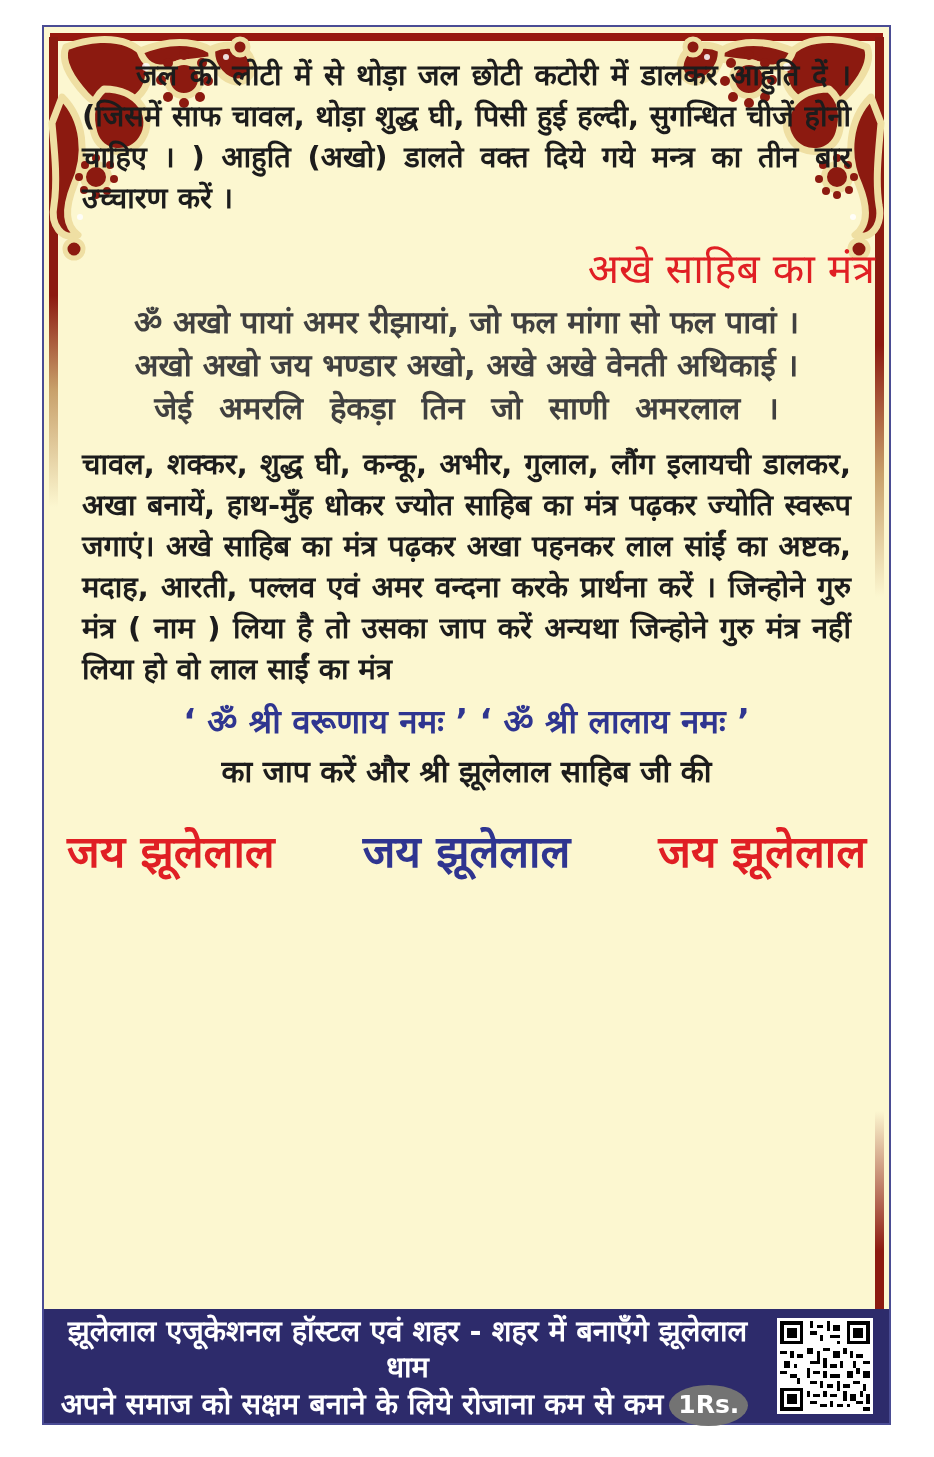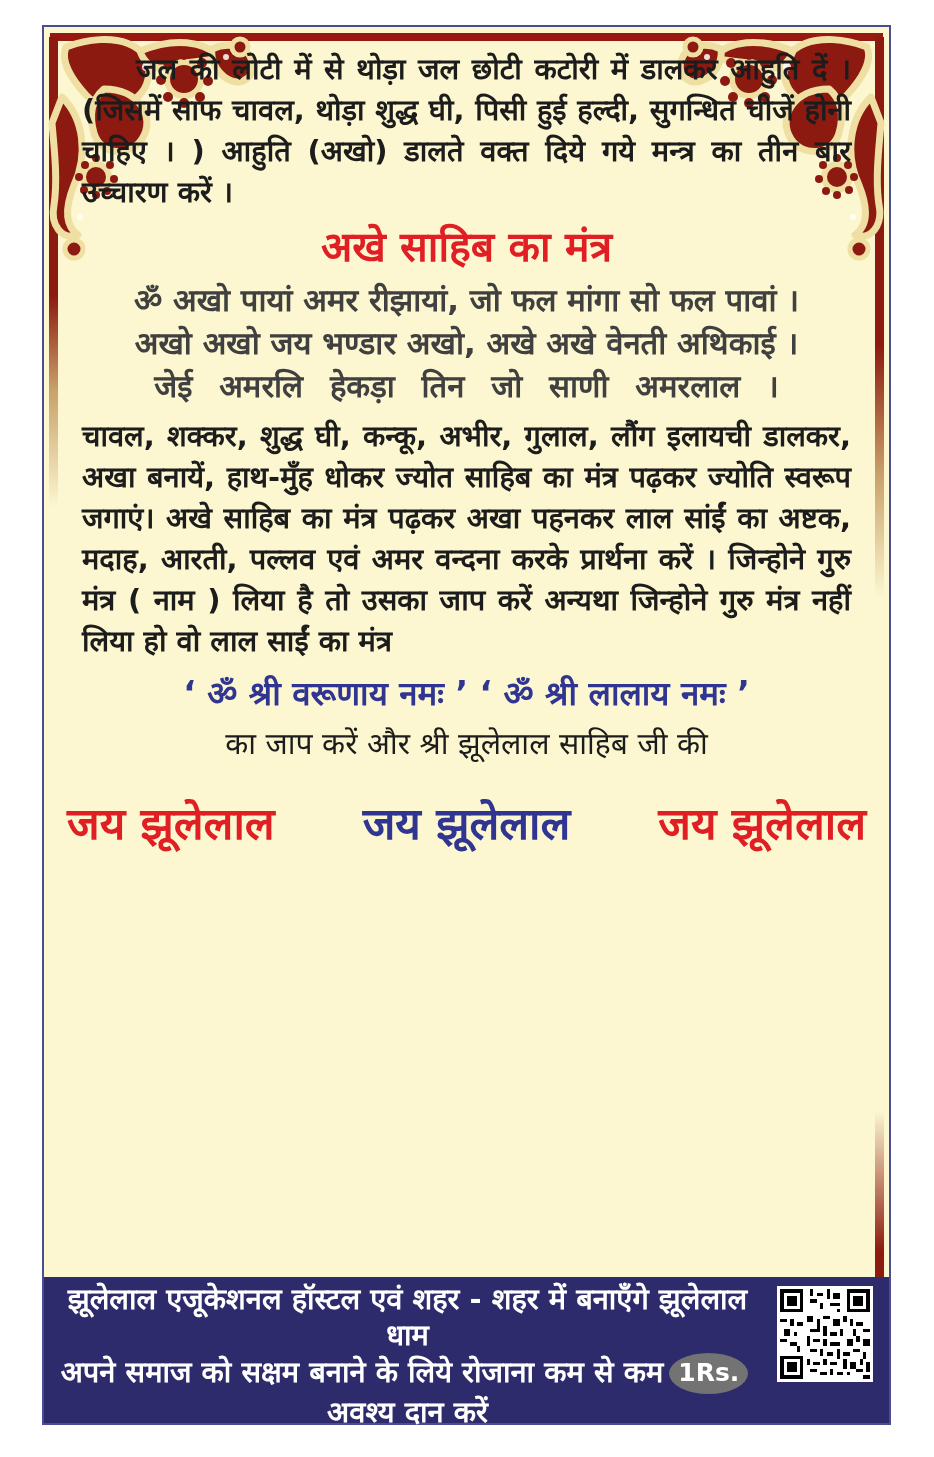--- a/index.html
+++ b/index.html
@@ -35,42 +35,42 @@
     position:absolute;left:14px;right:14px;top:14px;height:1271px;
     text-align:center;color:#1C1C1C;
   }
   .title{
     margin-top:26px;font-size:46px;font-weight:bold;color:#E01F24;
   }
   .opening{margin-top:14px;font-size:33px;font-weight:bold;color:#E01F24;line-height:53px;}
   .opening .wide{word-spacing:28px;}
   .para{
     text-align:justify;font-weight:bold;font-size:29px;line-height:41px;
-    margin:8px 24px 0 24px;
+    margin:14px 24px 0 24px;
   }
   .para.indent{text-indent:54px;}
-  .h2{margin-top:4px;font-size:41px;font-weight:bold;color:#E01F24;}
+  .h2{margin-top:20px;font-size:41px;font-weight:normal;color:#E01F24;text-align:right;}
   .mantra2{margin-top:6px;font-size:31px;font-weight:bold;color:#404040;line-height:43px;}
   .mantra2 .wide{word-spacing:16px;}
   .mantra2 .uline{border-bottom:3px solid #E01F24;padding-bottom:1px;}
   .blue-line{margin-top:8px;font-size:33px;font-weight:bold;color:#2F3590;}
-  .jap{margin-top:6px;font-size:30px;font-weight:normal;line-height:45px;}
+  .jap{margin-top:6px;font-size:30px;font-weight:bold;line-height:45px;}
   .red-subhead{margin-top:2px;font-size:34px;font-weight:bold;color:#E01F24;}
   .para3{
     text-align:justify;text-indent:60px;font-weight:bold;font-size:30px;
     line-height:41px;margin:8px 28px 0 28px;
   }
   .jai-row{
     margin-top:26px;display:flex;justify-content:center;gap:88px;
     font-size:44px;font-weight:bold;
   }
   .jai-red{color:#E01F24;}
   .jai-blue{color:#2F3590;}
   .banner{
-    position:absolute;left:0;right:0;bottom:0;height:146px;
+    position:absolute;left:0;right:0;bottom:0;height:114px;
     background:#2D2B6B;color:#ffffff;
   }
   .banner-text{
     position:absolute;left:10px;right:128px;top:4px;text-align:center;
     font-weight:bold;
   }
   .banner-l1{font-size:29px;line-height:36px;}
   .banner-l2{font-size:29px;line-height:37px;}
   .badge{
     display:inline-block;background:#737373;color:#fff;border-radius:50%;

